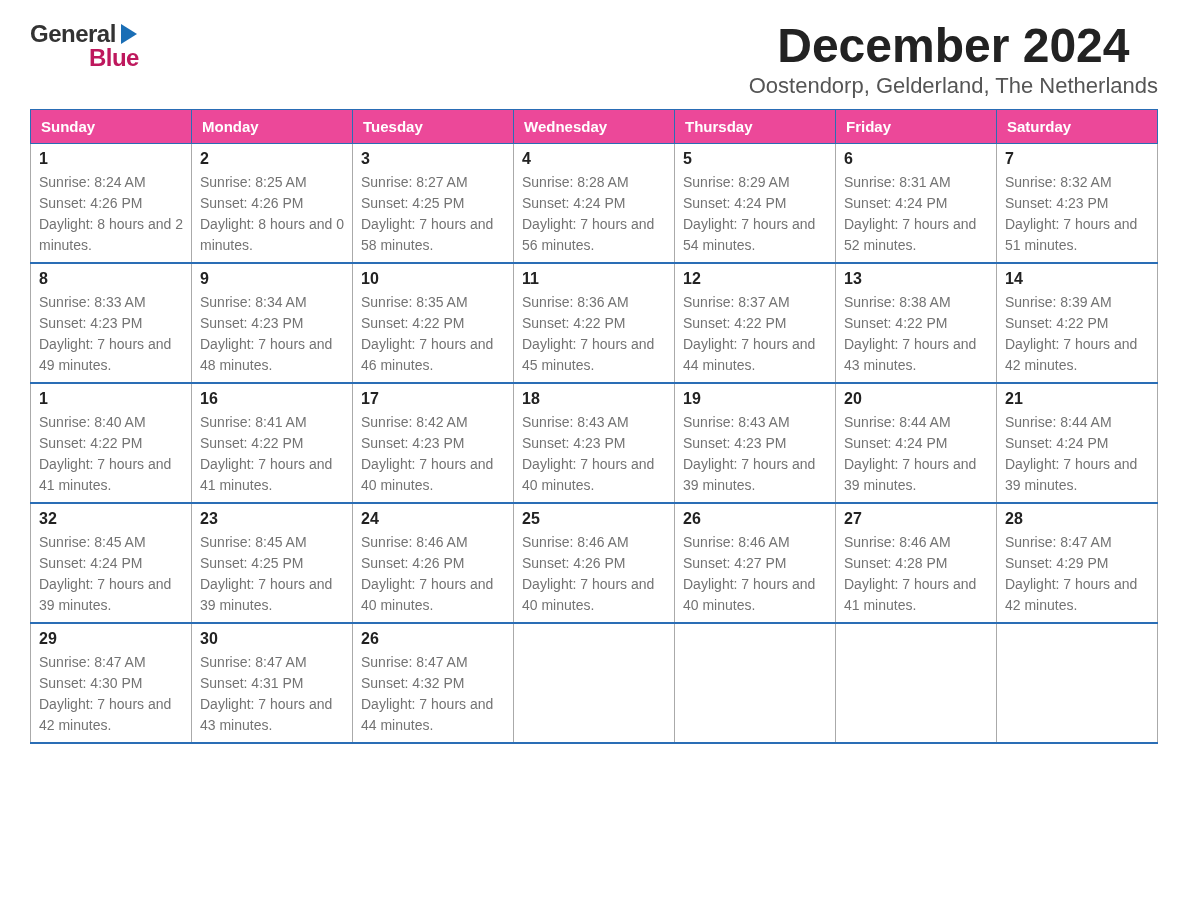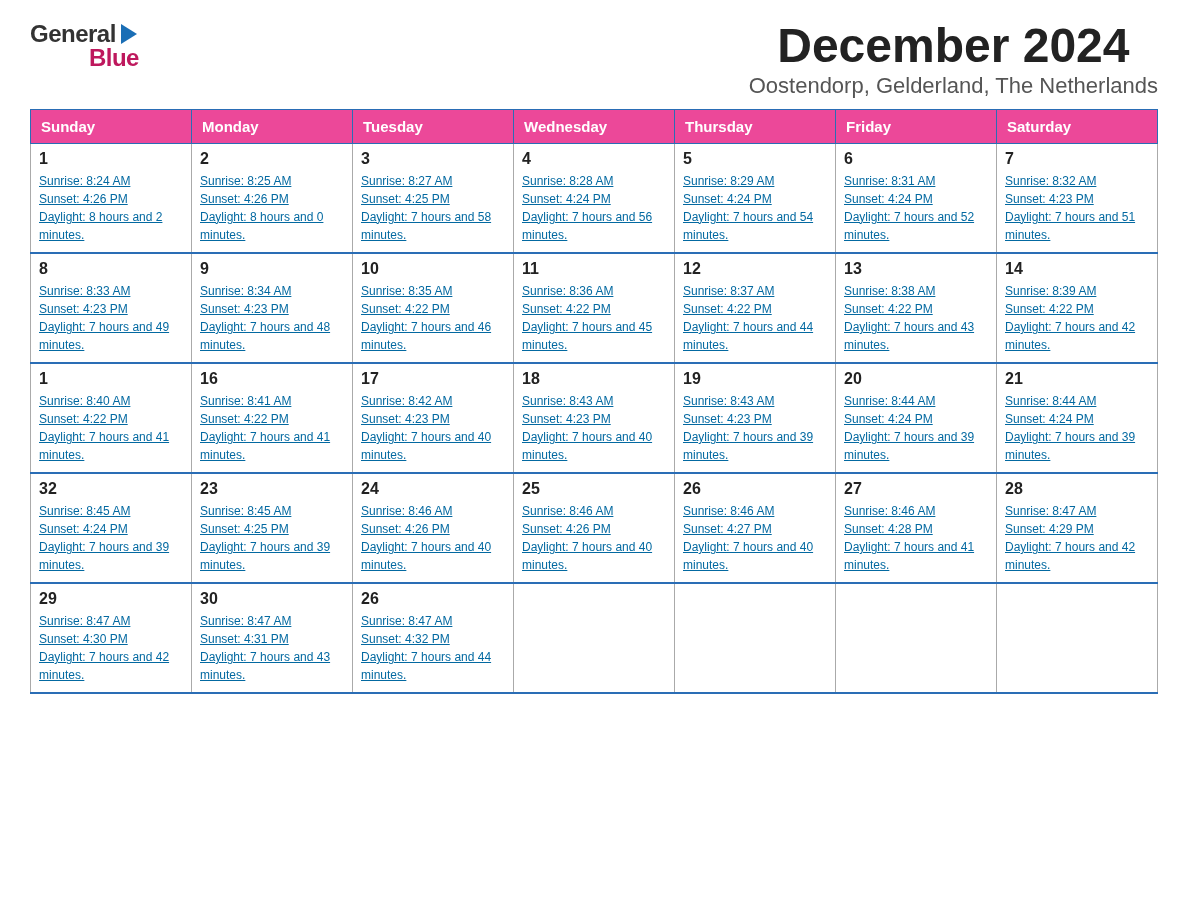--- a/index.html
+++ b/index.html
@@ -54,24 +54,23 @@
       height: 110px;
     }
     .calendar tbody tr td .day-num {
       font-size: 16px;
       font-weight: bold;
       color: #222;
       display: block;
       margin-bottom: 4px;
     }
     .calendar tbody tr td .day-info {
-      font-size: 12px;
+      font-size: 14px;
       line-height: 1.5;
-      color: #0369a1;
-      text-decoration: underline;
+      color: #737373;
     }
     .calendar tbody tr {
       border-bottom: 2px solid #2a6db5;
     }
     .calendar tbody tr td.empty {
       background: #fff;
     }
     .logo-wrapper {
       display: flex;
       flex-direction: column;

